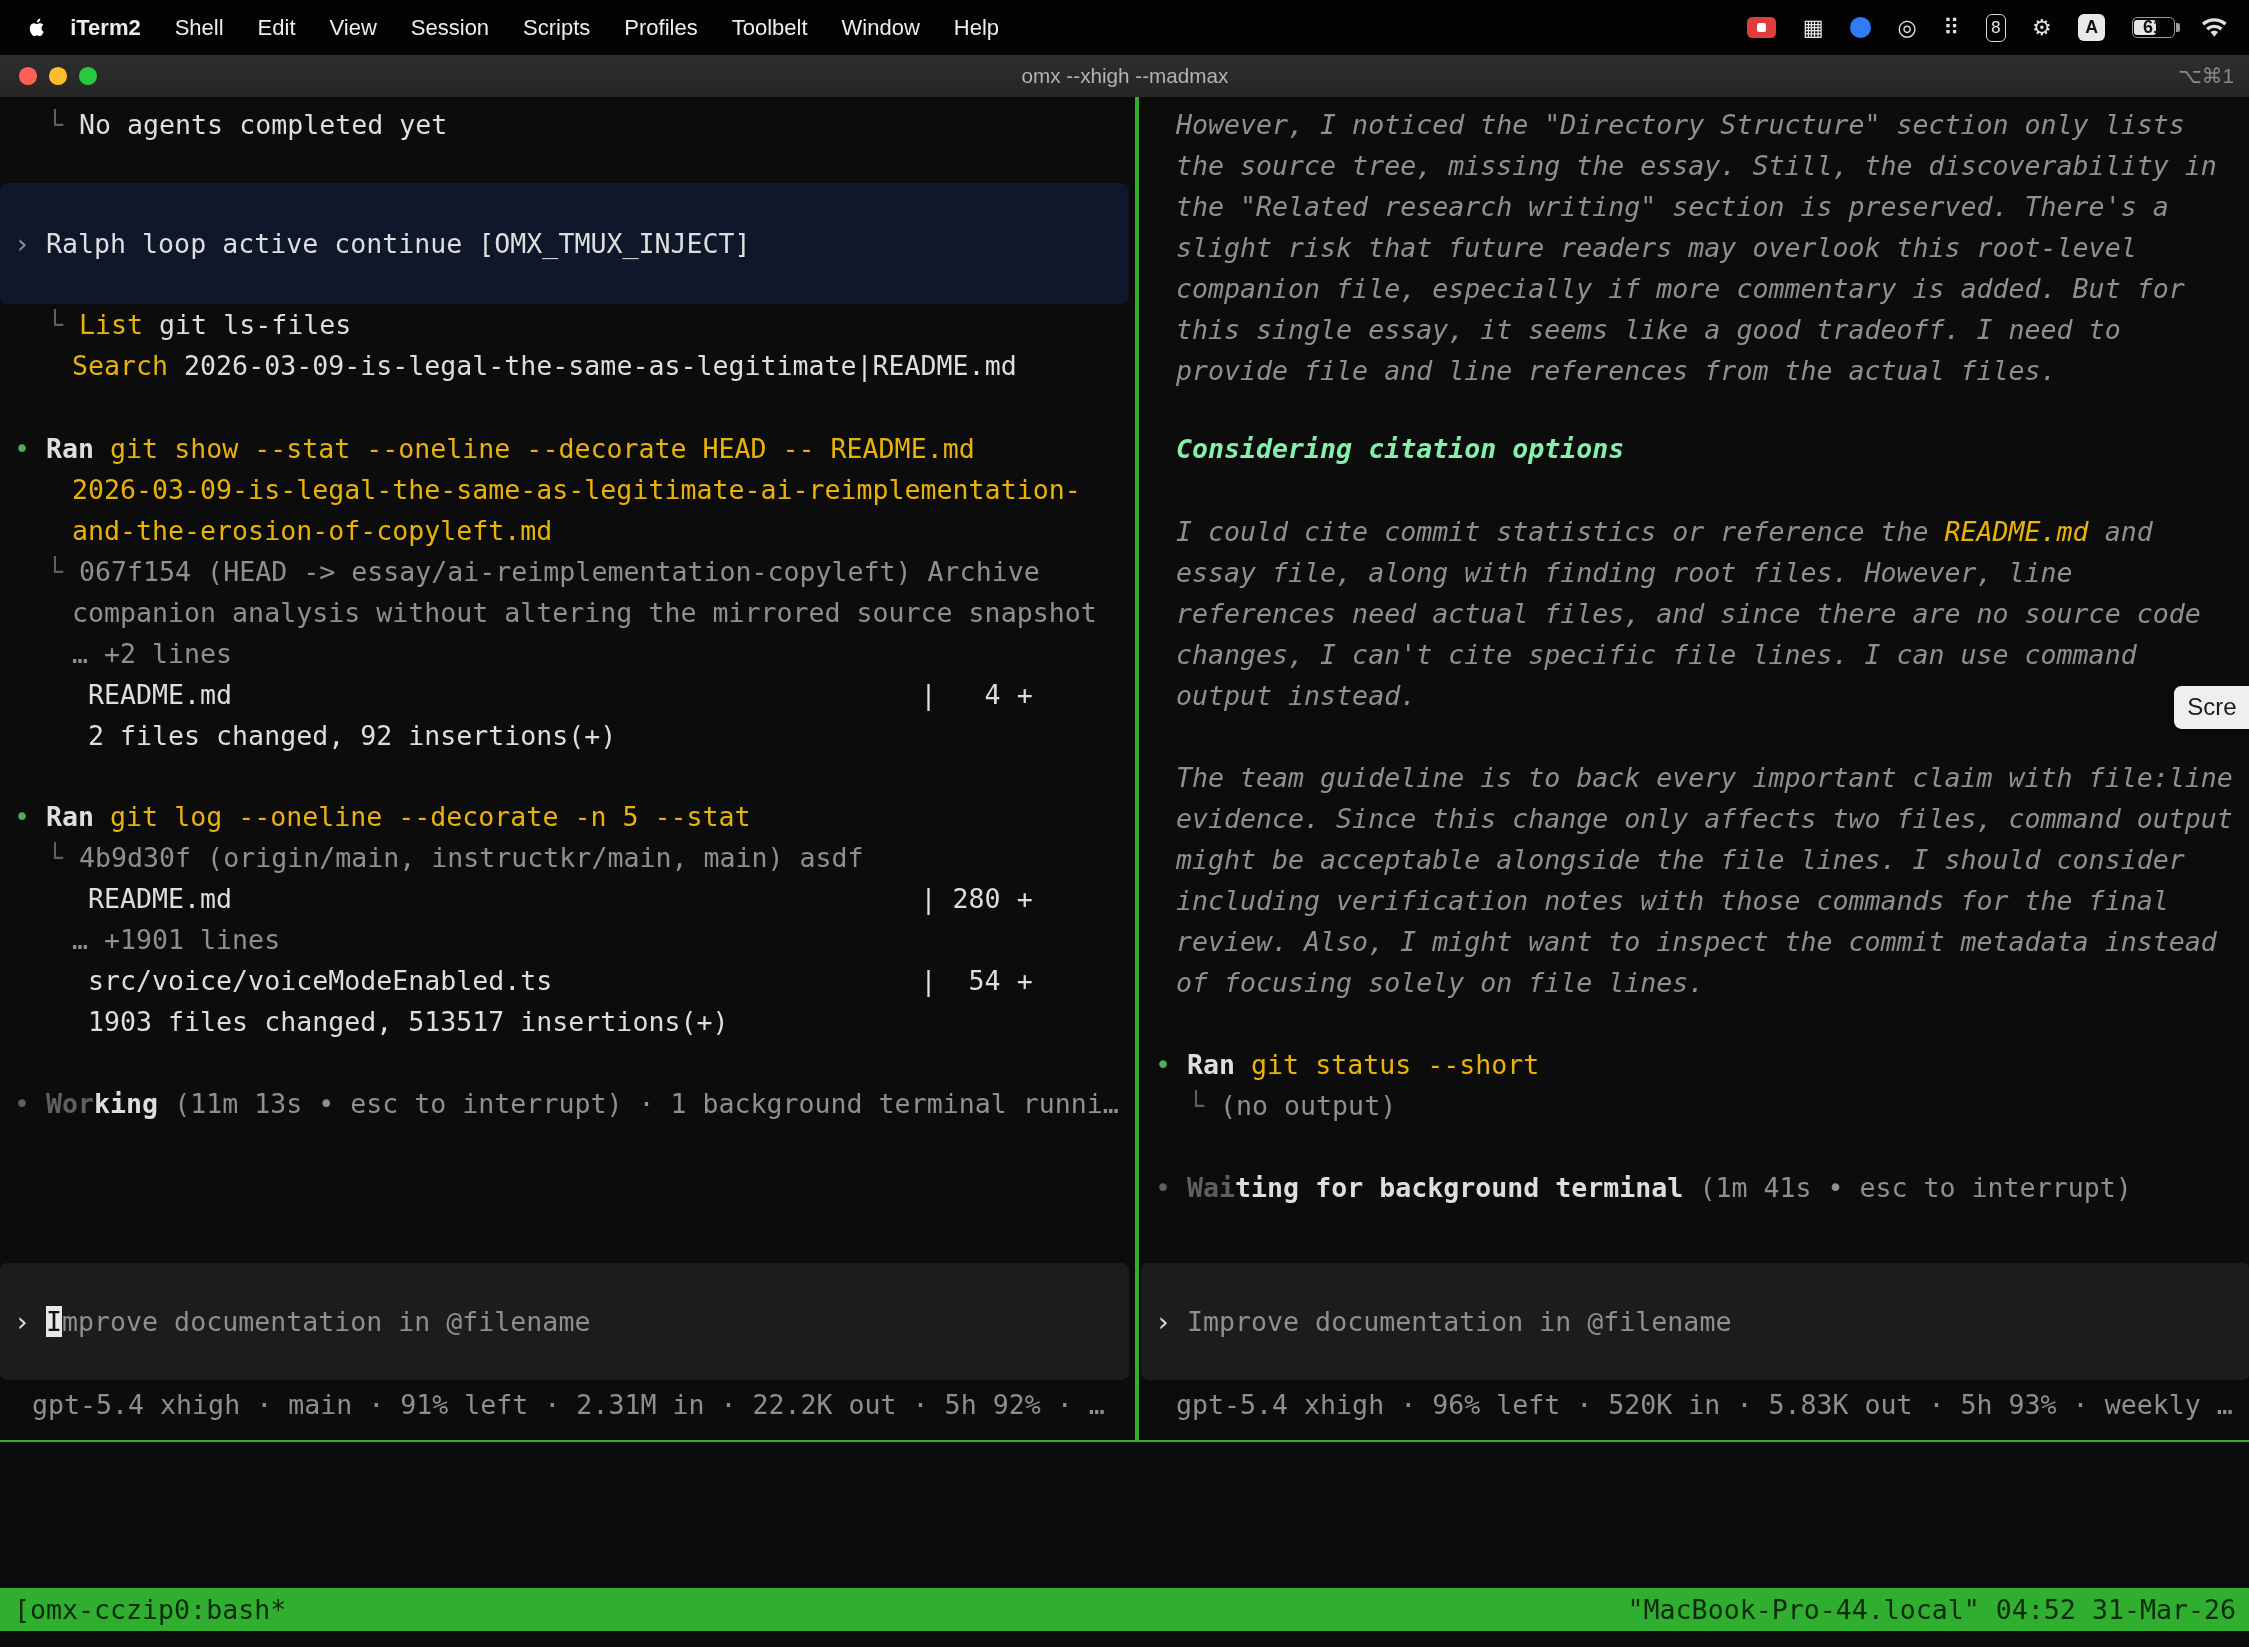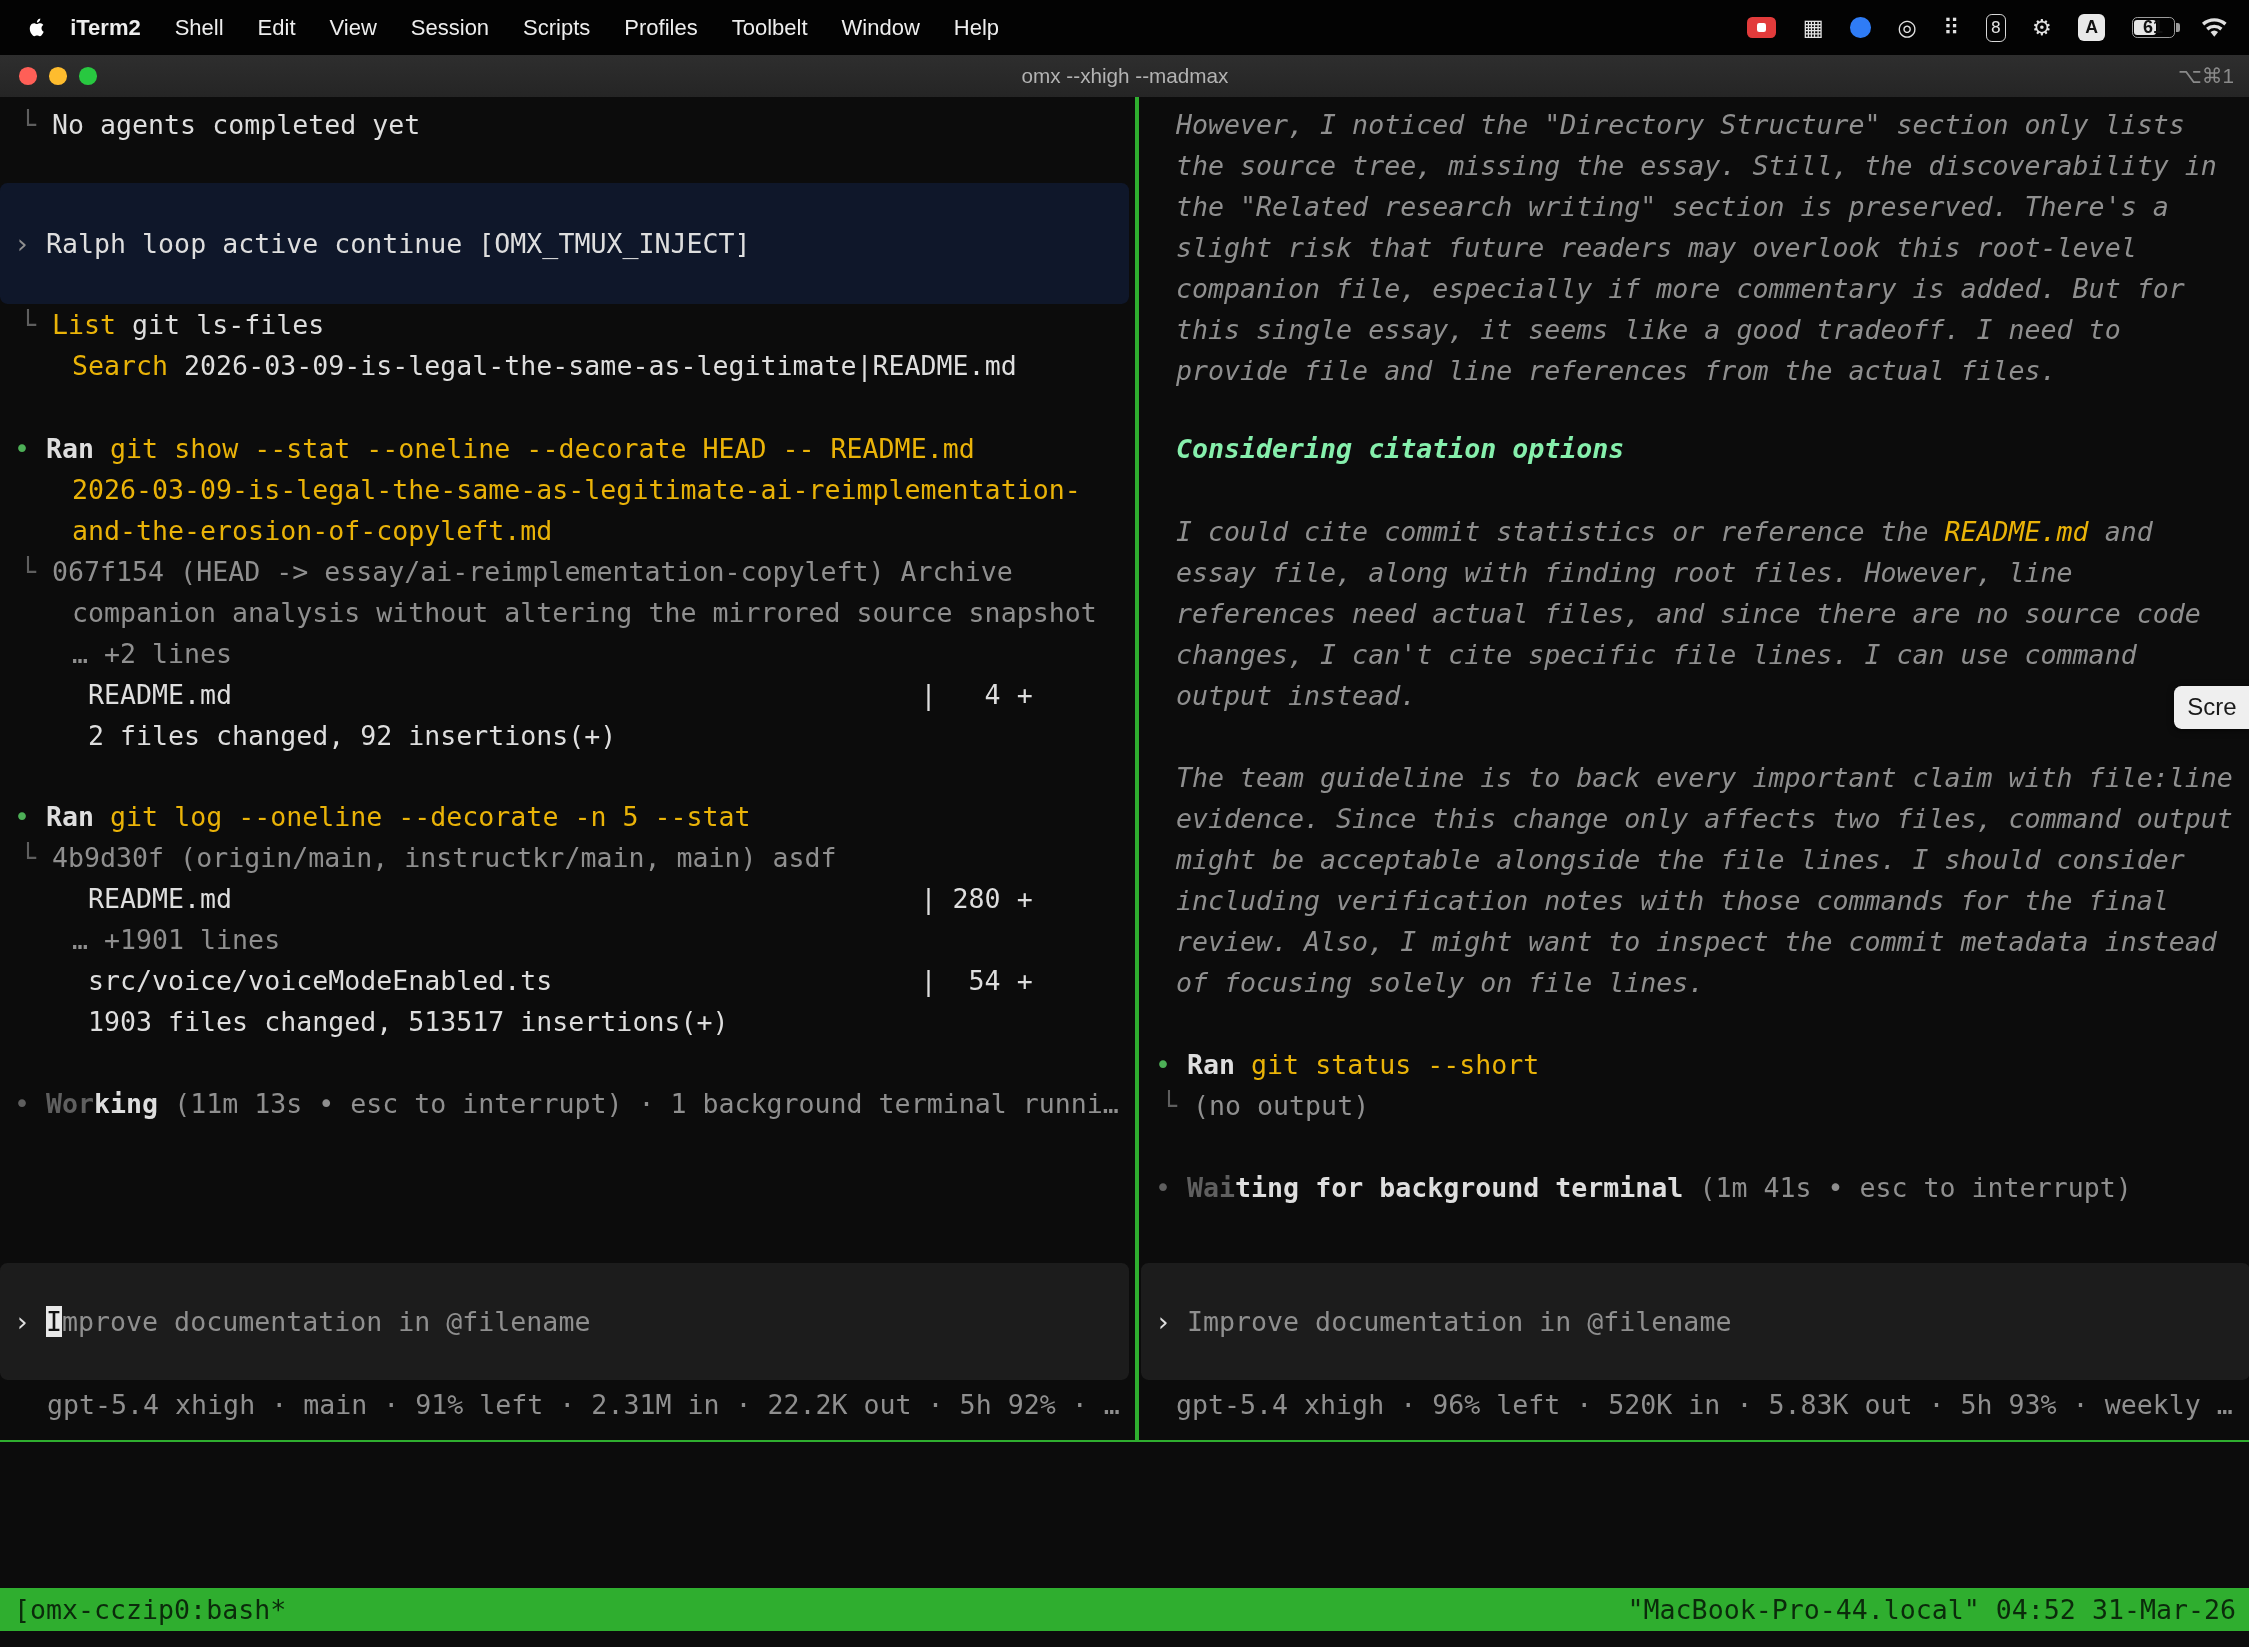--- a/index.html
+++ b/index.html
@@ -38,33 +38,33 @@
 
   
   .term{position:absolute;top:97px;left:0;right:0;bottom:0;background:#0c0c0c;font-size:26.6px;color:#dcdcdc}
   .pane{position:absolute;top:0;height:1343px;overflow:hidden;padding-top:7.4px}
   .pane-left{left:0;width:1135px}
   .pane-right{left:1141px;right:0}
   .vdiv{position:absolute;left:1135px;top:0;width:3.7px;height:1343px;background:#2fae2f}
   .hdiv{position:absolute;left:0;right:0;top:1343px;height:2.2px;background:#2fae2f}
 
   .row{height:41px;line-height:41px;white-space:pre;overflow:hidden;font-size:26.6px}
-  .ix0{padding-left:14px}.ix1{padding-left:20px}.ix2{padding-left:72px}.ix3{padding-left:35px}
+  .ix0{padding-left:14px}.ix1{padding-left:47px}.ix2{padding-left:72px}.ix3{padding-left:35px}
 
   .w{color:#dedede}.g{color:#8f8f8f}.dim{color:#5f5f5f}.b{color:#eab308}
   .grn{color:#4db057}.hd{color:#86efac}
   .bold{font-weight:700}.it{font-style:italic}
 
   .inject-box{margin:38px 5.9px 0 0;background:#0f172a;border-radius:7.4px;padding:40px 0}
   .prompt-box{position:absolute;left:0;right:5.9px;top:1166px;height:117px;background:#1c1c1c;border-radius:7.4px;
     display:flex;align-items:center;padding-left:14px;white-space:pre;font-size:26.6px}
   .pane-right .prompt-box{right:0}
   .cursor{background:#e8e8e8;color:#101010}
   .statusrow{position:absolute;left:0;right:0;top:1287px;height:41px;line-height:41px;white-space:pre;overflow:hidden;
-    font-size:26.6px;padding-left:47px}
+    font-size:26.6px;padding-left:32px}
   .pane-right .statusrow{padding-left:35px}
 
   .omx-row{position:absolute;top:1369px;left:0;right:0;height:41px;line-height:41px;white-space:pre;overflow:hidden;
     padding-left:14px;font-size:26.6px}
   .tmuxbar{position:absolute;top:1491px;left:0;right:0;height:43px;background:#2fae2f;color:#0b2b0b;
     display:flex;align-items:center;justify-content:space-between;padding:0 14px;font-size:26.6px;white-space:pre}
 
   .tooltip{position:absolute;top:686px;right:0;background:#efefef;color:#1a1a1a;font-family:"Liberation Sans",sans-serif;
     font-size:24px;padding:7.4px 13.3px 7.4px 13.3px;border-radius:7.4px 0 0 7.4px;box-shadow:0 1.5px 5.9px rgba(0,0,0,.5)}
 </style>

